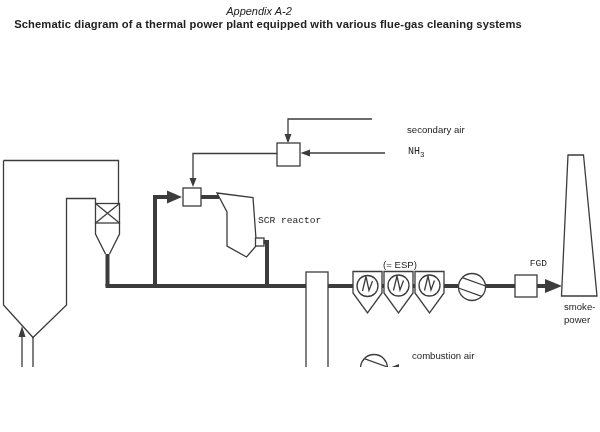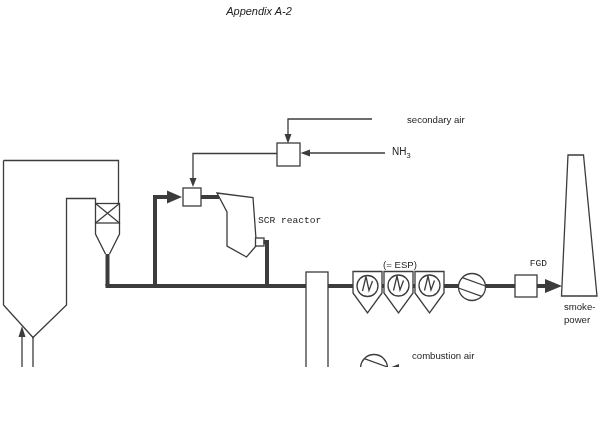--- a/index.html
+++ b/index.html
@@ -14,22 +14,22 @@
     overflow:hidden;
   }
   .canvas svg{position:absolute;left:0;top:0;}
   .lbl{position:absolute;font-size:9.6px;line-height:12px;white-space:nowrap;color:var(--text-color);}
   .title-appendix{position:absolute;left:199px;top:5px;width:120px;text-align:center;
     font-size:11px;font-style:italic;}
   .title-heading{position:absolute;left:8px;top:18px;width:520px;text-align:center;
     font-size:11.2px;font-weight:bold;letter-spacing:0.1px;}
   .boiler-lbl{left:14px;top:163px;width:100px;text-align:center;line-height:12.5px;white-space:normal;}
   .scr-lbl{left:258px;top:215px;font-family:Liberation Mono, monospace;}
-  .secair-lbl{left:379px;top:114px;padding-left:28px;}
-  .nh3-lbl{left:392px;top:146px;font-size:10px;}
+  .secair-lbl{left:379px;top:124px;padding-left:28px;}
+  .nh3-lbl{left:408px;top:146px;font-size:10px;font-family:Liberation Mono, monospace;}
   .nh3-lbl sub{font-size:7.5px;}
   .esp-lbl{left:330px;top:245px;width:140px;text-align:center;line-height:13px;white-space:normal;}
   .fgd-lbl{left:505px;top:258px;width:42px;text-align:right;font-family:Liberation Mono, monospace;}
   .stack-lbl{left:564px;top:300px;line-height:13px;white-space:normal;width:40px;}
   .aph-lbl{left:203px;top:320px;width:100px;text-align:right;}
   .comb-lbl{left:412px;top:350px;}
   .fuel-lbl{left:9px;top:416px;}
   .st{stroke:var(--line-color);stroke-width:1.3;fill:none;}
   .stw{stroke:var(--line-color);stroke-width:4;fill:none;}
   .wf{stroke:var(--line-color);stroke-width:1.3;fill:#ffffff;}
@@ -111,20 +111,21 @@
     <g>
       <polygon class="wf" points="217,193 253,197.5 256,239 256,246 246.5,257 227,246 227,212"></polygon>
       <rect class="wf" x="255.5" y="238" width="8.5" height="8"></rect>
       <path class="stw" d="M263.5,242 L267,242 L267,284"></path>
       <rect class="wf" x="183" y="188" width="18" height="18"></rect>
       <rect class="wf" x="277" y="143" width="23" height="23"></rect>
     </g>
   </svg>
 
   <div class="title-appendix">Appendix A-2</div>
+  <div class="title-heading">Schematic diagram of a thermal power plant equipped with various flue-gas cleaning systems</div>
 
 
   <div class="lbl scr-lbl">SCR reactor</div>
   <div class="lbl secair-lbl">secondary air</div>
   <div class="lbl nh3-lbl"><span>NH</span><sub>3</sub></div>
 
   <div class="lbl esp-lbl"><br><span>(= ESP)</span></div>
 
   <div class="lbl fgd-lbl">FGD</div>
   <div class="lbl stack-lbl"><span>smoke-</span><br><span>power</span></div>

